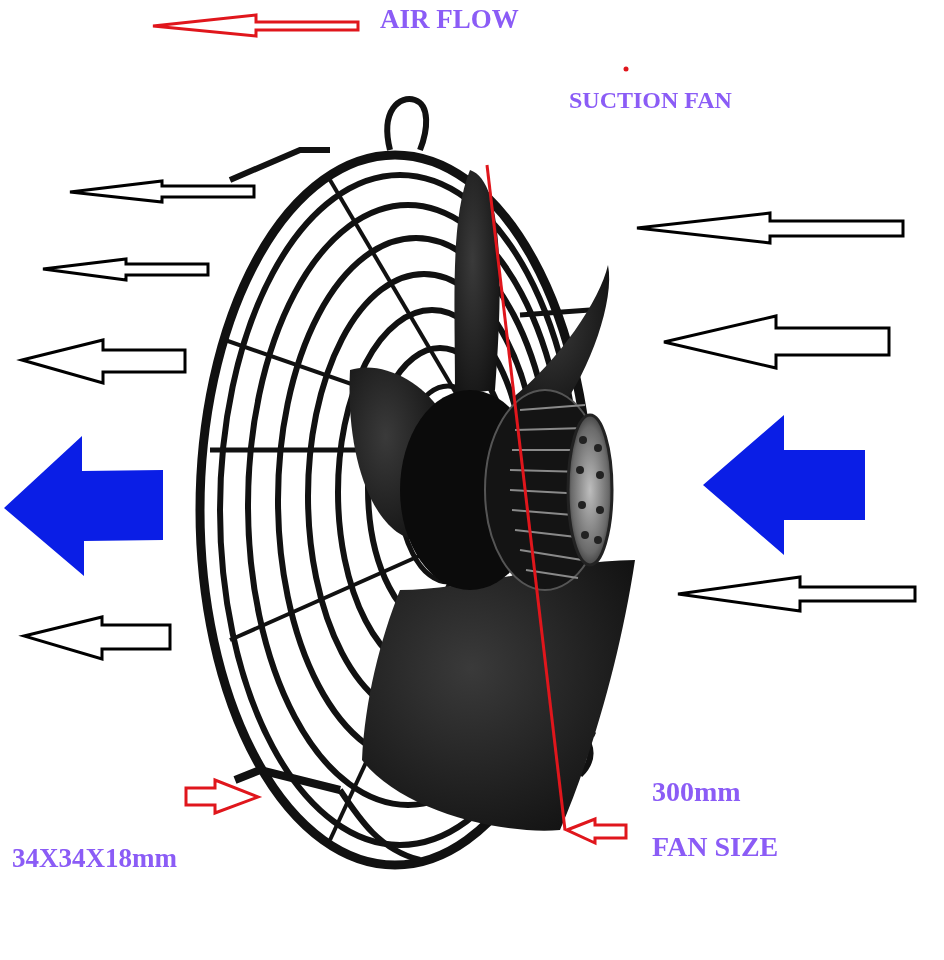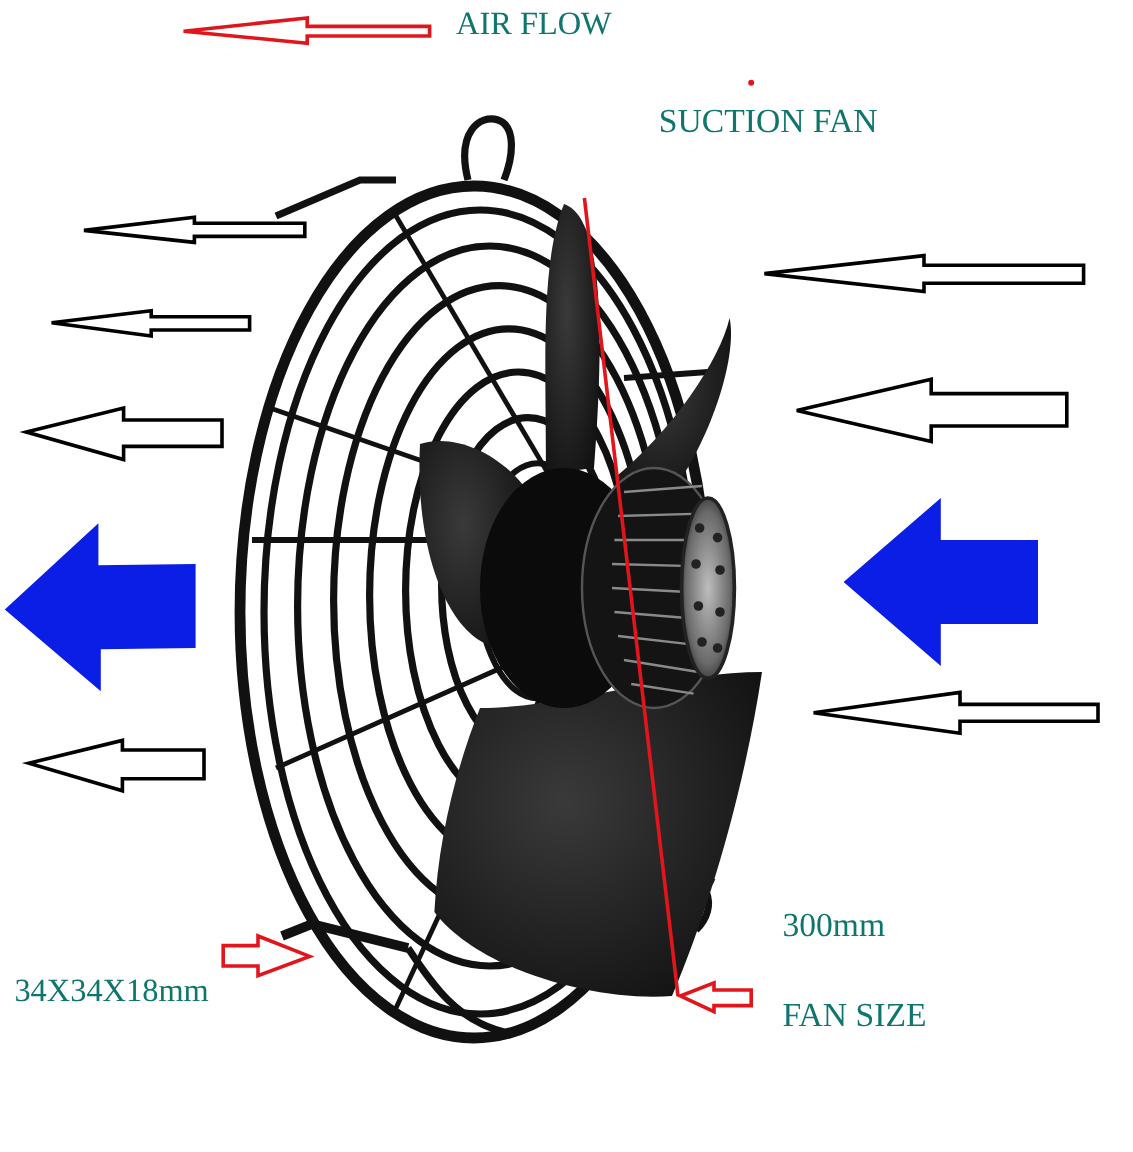--- a/index.html
+++ b/index.html
@@ -1,18 +1,18 @@
 <!DOCTYPE html>
 <html><head>
 <meta charset="utf-8">
 <style>
   html, body { margin:0; padding:0; background:#ffffff; }
   body { width:944px; height:960px; position:relative; overflow:hidden; font-family:"Liberation Serif", serif; }
   .abs { position:absolute; }
-  .label { color:#0f766e; font-weight:normal; white-space:nowrap; line-height:1; font-family:"Liberation Serif", serif; }
+  .label { color:#8b5cf6; font-weight:bold; white-space:nowrap; line-height:1; font-family:"Liberation Serif", serif; }
   svg { position:absolute; left:0; top:0; }
 </style>
 </head>
 <body>
 
 <svg width="944" height="960" viewBox="0 0 944 960">
   <defs>
     <radialGradient id="bladeGrad" cx="0.4" cy="0.4" r="0.8">
       <stop offset="0" stop-color="#3a3a3a"></stop>
       <stop offset="1" stop-color="#0d0d0d"></stop>
@@ -105,19 +105,19 @@
     <polygon points="153,26 256,15 256,22 358,22 358,30 256,30 256,36"></polygon>
     <polygon points="186,788 215,788 215,780 258,797 215,813 215,805 186,805"></polygon>
     <polygon points="567,830 595,819 595,825 626,825 626,838 595,838 595,843"></polygon>
   </g>
 
   <circle cx="626" cy="69" r="2.5" fill="#e0161c"></circle>
 </svg>
 
 <div class="abs label" style="left:380px; top:6px; font-size:27px;">AIR FLOW</div>
 
-<div class="abs label" style="left:549px; top:88px; font-size:28px;">SUCTION FAN</div>
+<div class="abs label" style="left:569px; top:88px; font-size:24px;">SUCTION FAN</div>
 
-<div class="abs label" style="left:12px; top:812px; font-size:27px;">34X34X18mm</div>
+<div class="abs label" style="left:12px; top:845px; font-size:27px;">34X34X18mm</div>
 
-<div class="abs label" style="left:652px; top:758px; font-size:28px;">300mm</div>
+<div class="abs label" style="left:652px; top:778px; font-size:28px;">300mm</div>
 
 <div class="abs label" style="left:652px; top:833px; font-size:28px;">FAN SIZE</div>
 
 </body></html>

